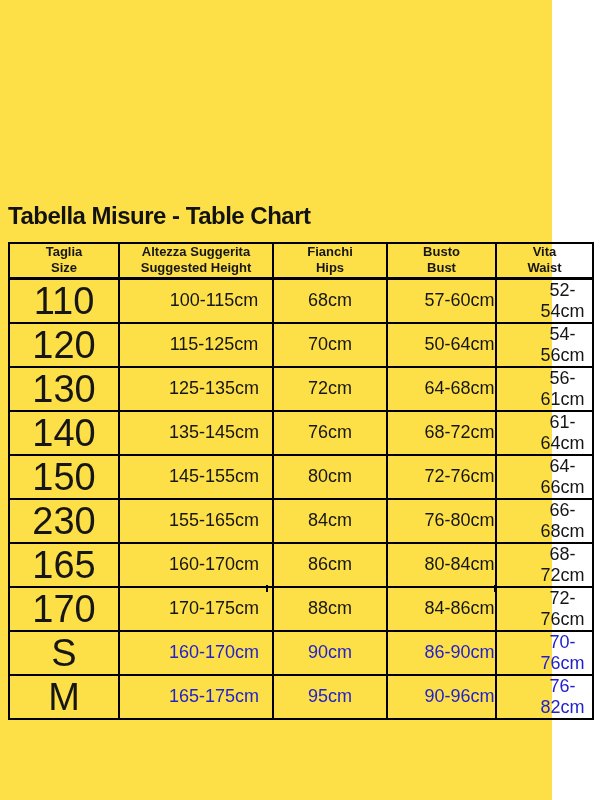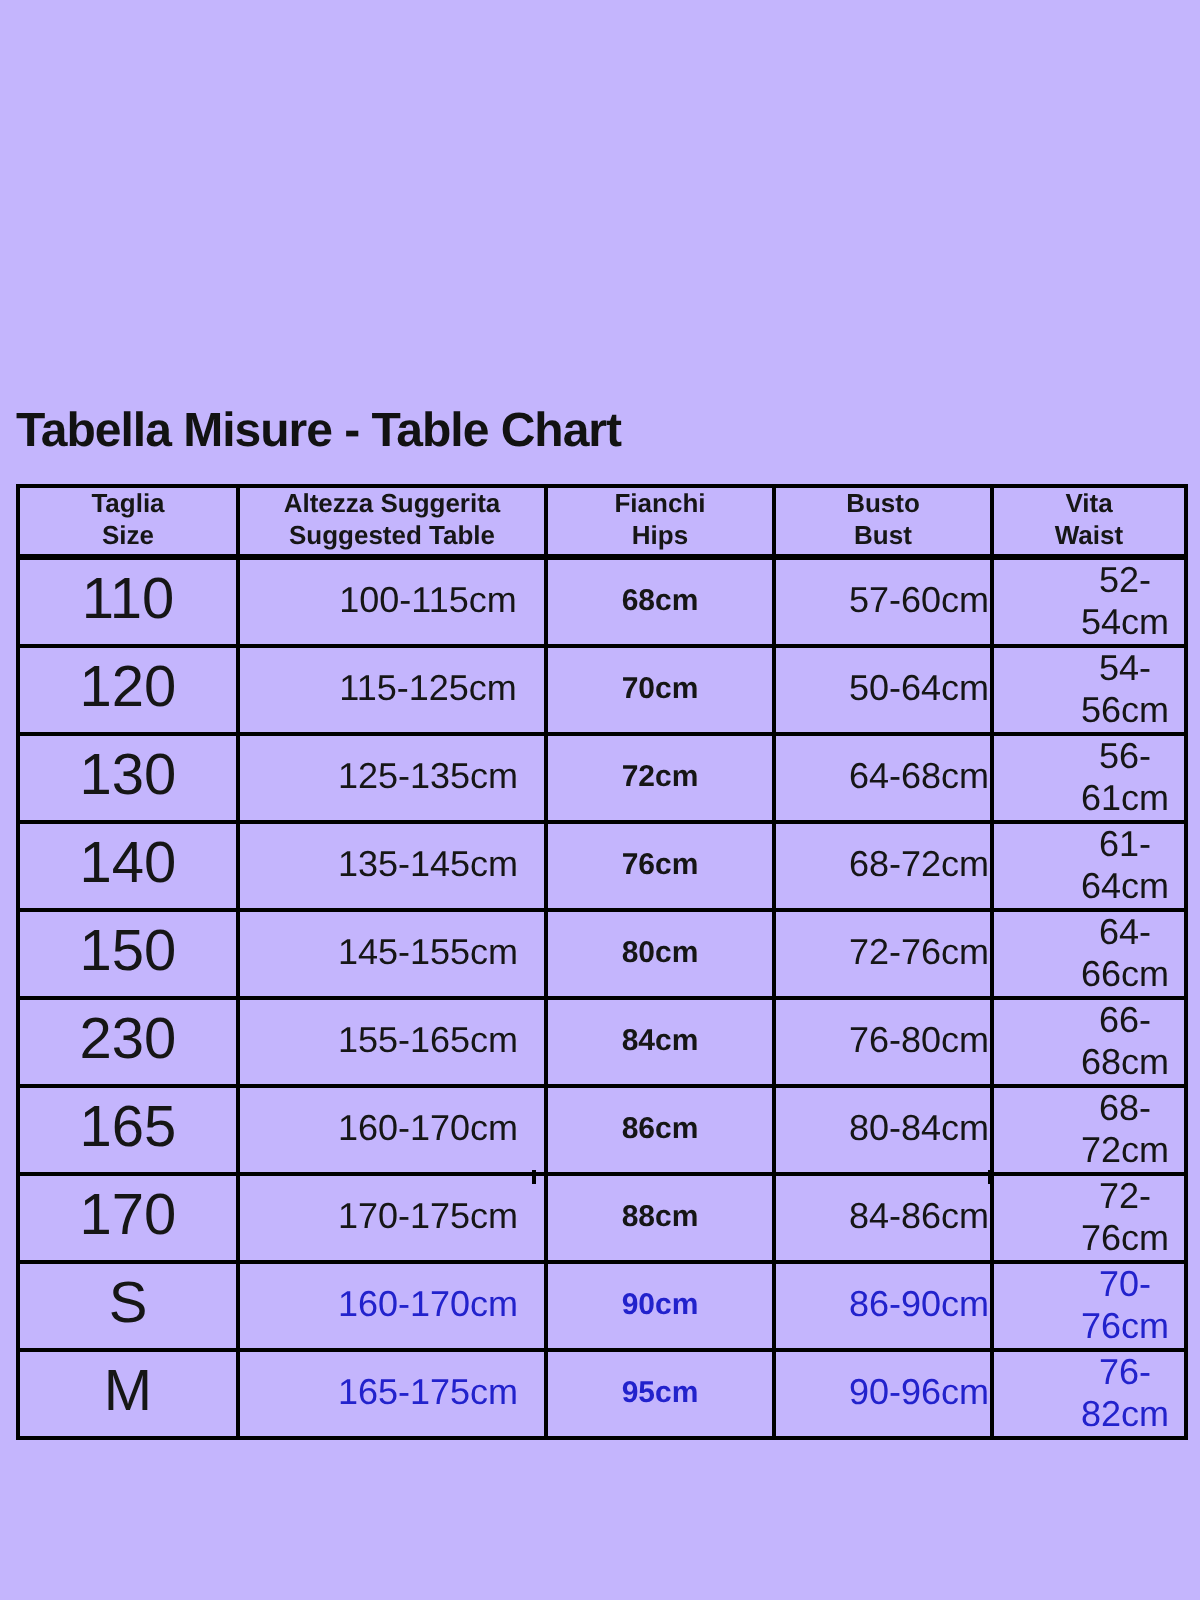--- a/index.html
+++ b/index.html
@@ -2,21 +2,21 @@
 <html><head>
 <meta charset="utf-8">
 <style>
   html, body {
     margin: 0; padding: 0;
     width: 600px; height: 800px;
     background: #ffffff;
     overflow: hidden;
     font-family: "Liberation Sans", sans-serif;
   }
-  .canvas { position: relative; width: 600px; height: 800px; background: #c4b5fd; }
+  .canvas { position: relative; width: 552px; height: 800px; background: #fde047; }
   .title {
     position: absolute; left: 8px; top: 202px;
     font-size: 24px; font-weight: bold; color: #121212;
     letter-spacing: -0.5px; white-space: nowrap;
   }
   table.size-chart {
     position: absolute; left: 8px; top: 242px;
     width: 584px; border-collapse: collapse; table-layout: fixed;
     border: 1px solid #000;
   }
@@ -24,23 +24,23 @@
     border: 2px solid #000;
     text-align: center; vertical-align: middle;
     padding: 0; color: #161616; overflow: hidden;
   }
   .size-chart thead th {
     height: 31px; font-size: 13px; font-weight: bold; line-height: 1.25;
     border-bottom-width: 3px;
     margin-top: 47px;
   }
   .size-chart tbody td { height: 27px; }
-  td.c-size  { font-size: 29px; font-weight: 400; line-height: 1; }
+  td.c-size  { font-size: 38px; font-weight: 400; line-height: 1; }
   td.c-height, td.c-bust, td.c-waist { font-size: 18px; padding-left: 36px; }
-  td.c-hips  { font-size: 15px; font-weight: bold; }
+  td.c-hips  { font-size: 18px; font-weight: normal; }
   tr.hl td.c-height, tr.hl td.c-hips, tr.hl td.c-bust, tr.hl td.c-waist { color: #2222cc; }
   .hdr-line { display: block; }
   .stub { position: absolute; width: 2px; height: 7px; background: #000; top: 585px; }
   .stub.s1 { left: 266px; }
   .stub.s2 { left: 386px; }
   .stub.s3 { left: 494px; }
 </style>
 </head>
 <body>
 
@@ -57,21 +57,21 @@
         <col style="width:97px">
     </colgroup>
     <thead>
       <tr>
         <th>
           <span class="hdr-line">Taglia</span>
           <span class="hdr-line">Size</span>
         </th>
         <th>
           <span class="hdr-line">Altezza Suggerita</span>
-          <span class="hdr-line">Suggested Table</span>
+          <span class="hdr-line">Suggested Height</span>
         </th>
         <th>
           <span class="hdr-line">Fianchi</span>
           <span class="hdr-line">Hips</span>
         </th>
         <th>
           <span class="hdr-line">Busto</span>
           <span class="hdr-line">Bust</span>
         </th>
         <th>

